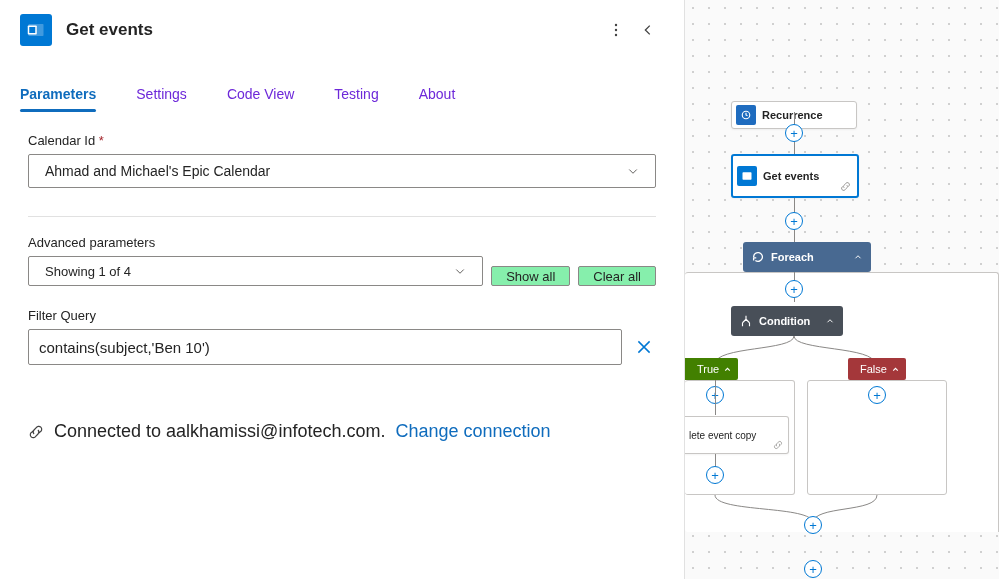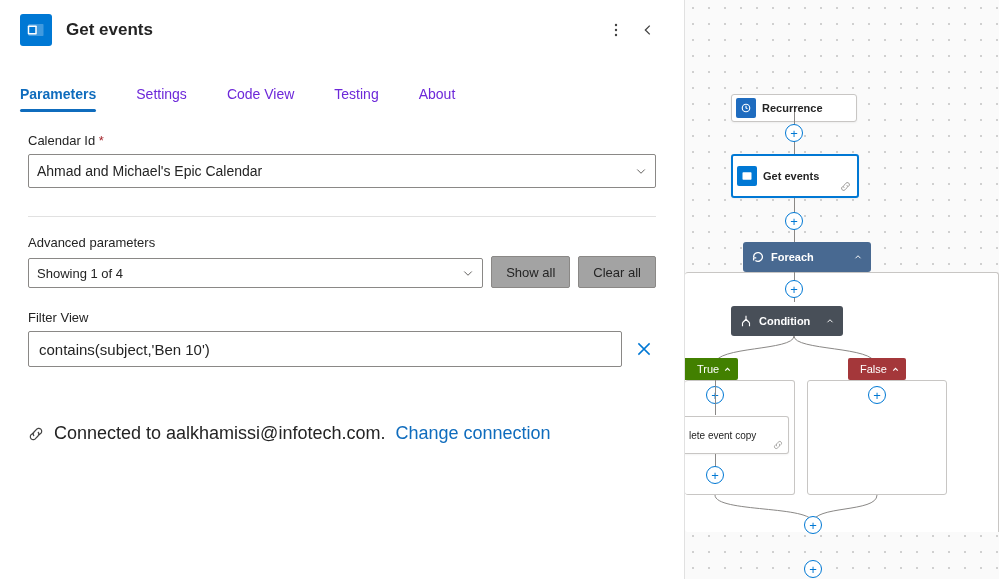--- a/index.html
+++ b/index.html
@@ -10,25 +10,25 @@
   .app-icon { width:32px; height:32px; background:#0078d4; border-radius:3px; display:flex; align-items:center; justify-content:center; color:#fff; margin-right:14px; }
   .panel-title { font-size:17px; font-weight:600; color:#242424; flex:1; }
   .header-btn { width:32px; height:32px; display:flex; align-items:center; justify-content:center; cursor:pointer; color:#424242; }
   .tabs { display:flex; gap:40px; padding: 0 20px; border-bottom:1px solid transparent; margin-top:20px; }
   .tab { font-size:14px; color:#6d28d9; padding: 6px 0 10px 0; cursor:pointer; position:relative; }
   .tab.active { color:#0f6cbd; font-weight:600; }
   .tab.active::after { content:""; position:absolute; left:0; right:0; bottom:0; height:3px; background:#0f6cbd; border-radius:2px; }
   .body { padding: 20px 28px; }
   .field-label { font-size:13px; color:#242424; margin-bottom:6px; }
   .req { color:#a4262c; }
-  .select { width:100%; height:34px; border:1px solid #8a8886; border-radius:2px; display:flex; align-items:center; padding:0 8px; font-size:14px; color:#242424; cursor:pointer; justify-content:space-between; background:#fff; }
+  .select { width:100%; height:34px; border:1px solid #8a8886; border-radius:2px; display:flex; align-items:center; padding:0 16px; font-size:14px; color:#242424; cursor:pointer; justify-content:space-between; background:#fff; }
   .divider { height:1px; background:#e1e1e1; margin:28px 0 18px 0; }
   .row { display:flex; align-items:flex-end; gap:8px; }
   .adv-select { flex:1;border-radius:7px; }
-  .btn { height:32px; padding:0 14px; border:1px solid #8a8886; border-radius:2px; background:#a3a3a3; font-size:13px; color:#242424; cursor:pointer; }
+  .btn { height:20px; padding:0 14px; border:1px solid #8a8886; border-radius:2px; background:#86efac; font-size:13px; color:#242424; cursor:pointer; }
   .query-row { display:flex; align-items:center; gap:10px; margin-top:6px; }
   .text-input { flex:1; height:36px; border:1px solid #8a8886; border-radius:2px; padding:0 10px; font-size:15px; color:#242424; }
   .clear-x { width:24px; height:24px; display:flex; align-items:center; justify-content:center; color:#0078d4; cursor:pointer; font-size:18px; }
   .conn-row { display:flex; align-items:center; gap:10px; margin-top:56px; font-size:18px; color:#242424; }
   .link { color:#0f6cbd; cursor:pointer; }
   
   .canvas { flex:1; position:relative; background:#fafafa; background-image: radial-gradient(#d0d0d0 1px, transparent 1px); background-size:16px 16px; overflow:hidden; }
   .node { position:absolute; background:#fff; border:1px solid #c8c6c4; border-radius:3px; display:flex; align-items:center; font-size:11px; color:#242424; box-shadow:0 1px 2px rgba(0,0,0,0.05); }
   .node .nicon { width:20px; height:20px; border-radius:2px; margin: 0 6px 0 4px; display:flex; align-items:center; justify-content:center; color:#fff; }
   .node.selected { border:2px solid #0078d4; }
@@ -102,21 +102,21 @@
             <svg width="12" height="12" viewBox="0 0 16 16">
                 <path d="M3 6 L8 11 L13 6" stroke="#605e5c" stroke-width="1.3" fill="none"></path>
               </svg>
           </span>
         </div>
       </div>
       <button class="btn">Show all</button>
       <button class="btn">Clear all</button>
     </div>
 
-    <div class="field-label" style="margin-top:22px;">Filter View</div>
+    <div class="field-label" style="margin-top:22px;">Filter Query</div>
     <div class="query-row">
       <input class="text-input" value="contains(subject,'Ben 10')" style="">
       <div class="clear-x">
         <svg width="18" height="18" viewBox="0 0 16 16">
             <path d="M3 3 L13 13 M13 3 L3 13" stroke="#0078d4" stroke-width="1.3"></path>
           </svg>
       </div>
     </div>
 
     <div class="conn-row">
@@ -127,21 +127,21 @@
       </span>
       <span>Connected to aalkhamissi@infotech.com.</span>
       <span class="link">Change connection</span>
     </div>
 
   </div>
 </div>
 
 <div class="canvas">
 
-  <div class="node" style="left:46px; top:94px; width:126px; height:28px;">
+  <div class="node" style="left:46px; top:101px; width:126px; height:28px;">
     <div class="nicon" style="background:#1f6cbf;">
       <svg width="12" height="12" viewBox="0 0 16 16">
           <circle cx="8" cy="8" r="5" stroke="#fff" stroke-width="1.5" fill="none"></circle>
           <path d="M8 5v3l2 1" stroke="#fff" stroke-width="1.5" fill="none"></path>
         </svg>
     </div>
     <span style="font-weight:600;">Recurrence</span>
   </div>
   <div class="edge" style="left:109px; top:112px; height:42px;"></div>
   <div class="plus" style="left:100px; top:124px;">+</div>

